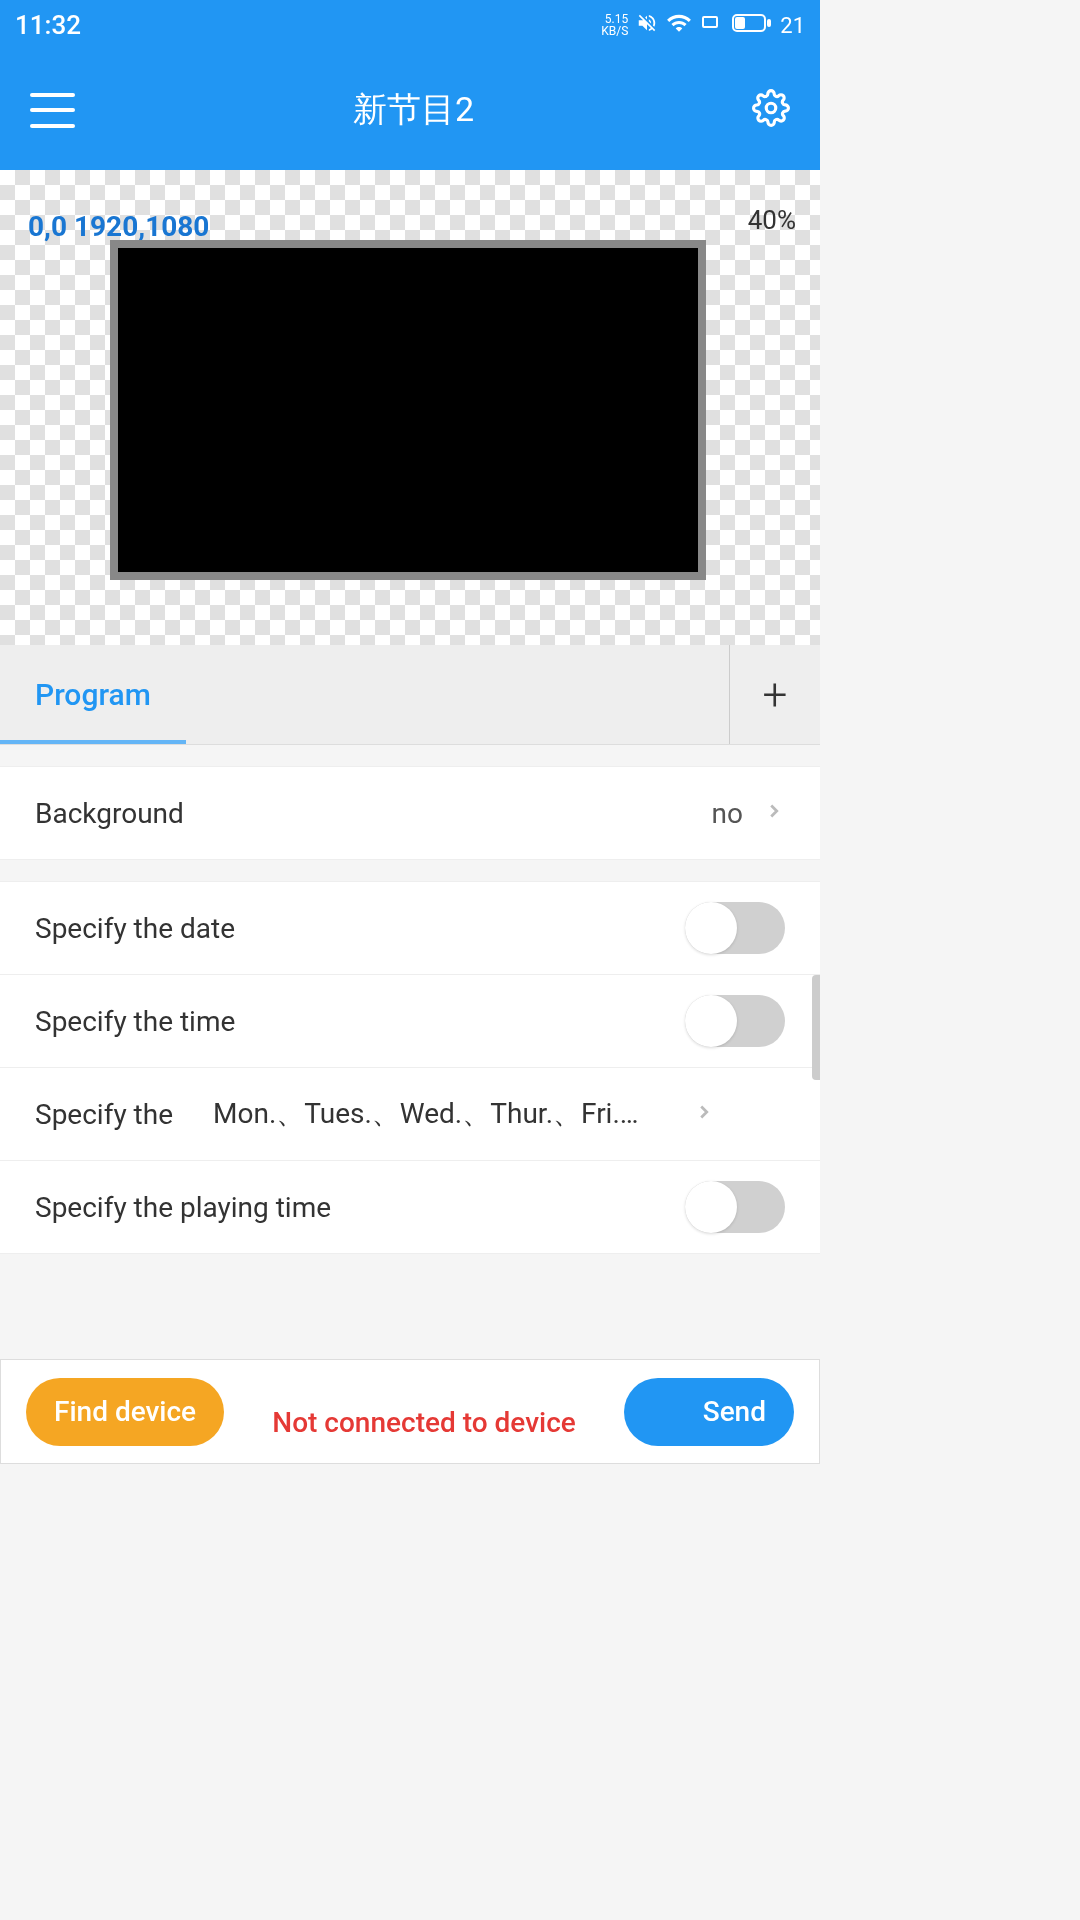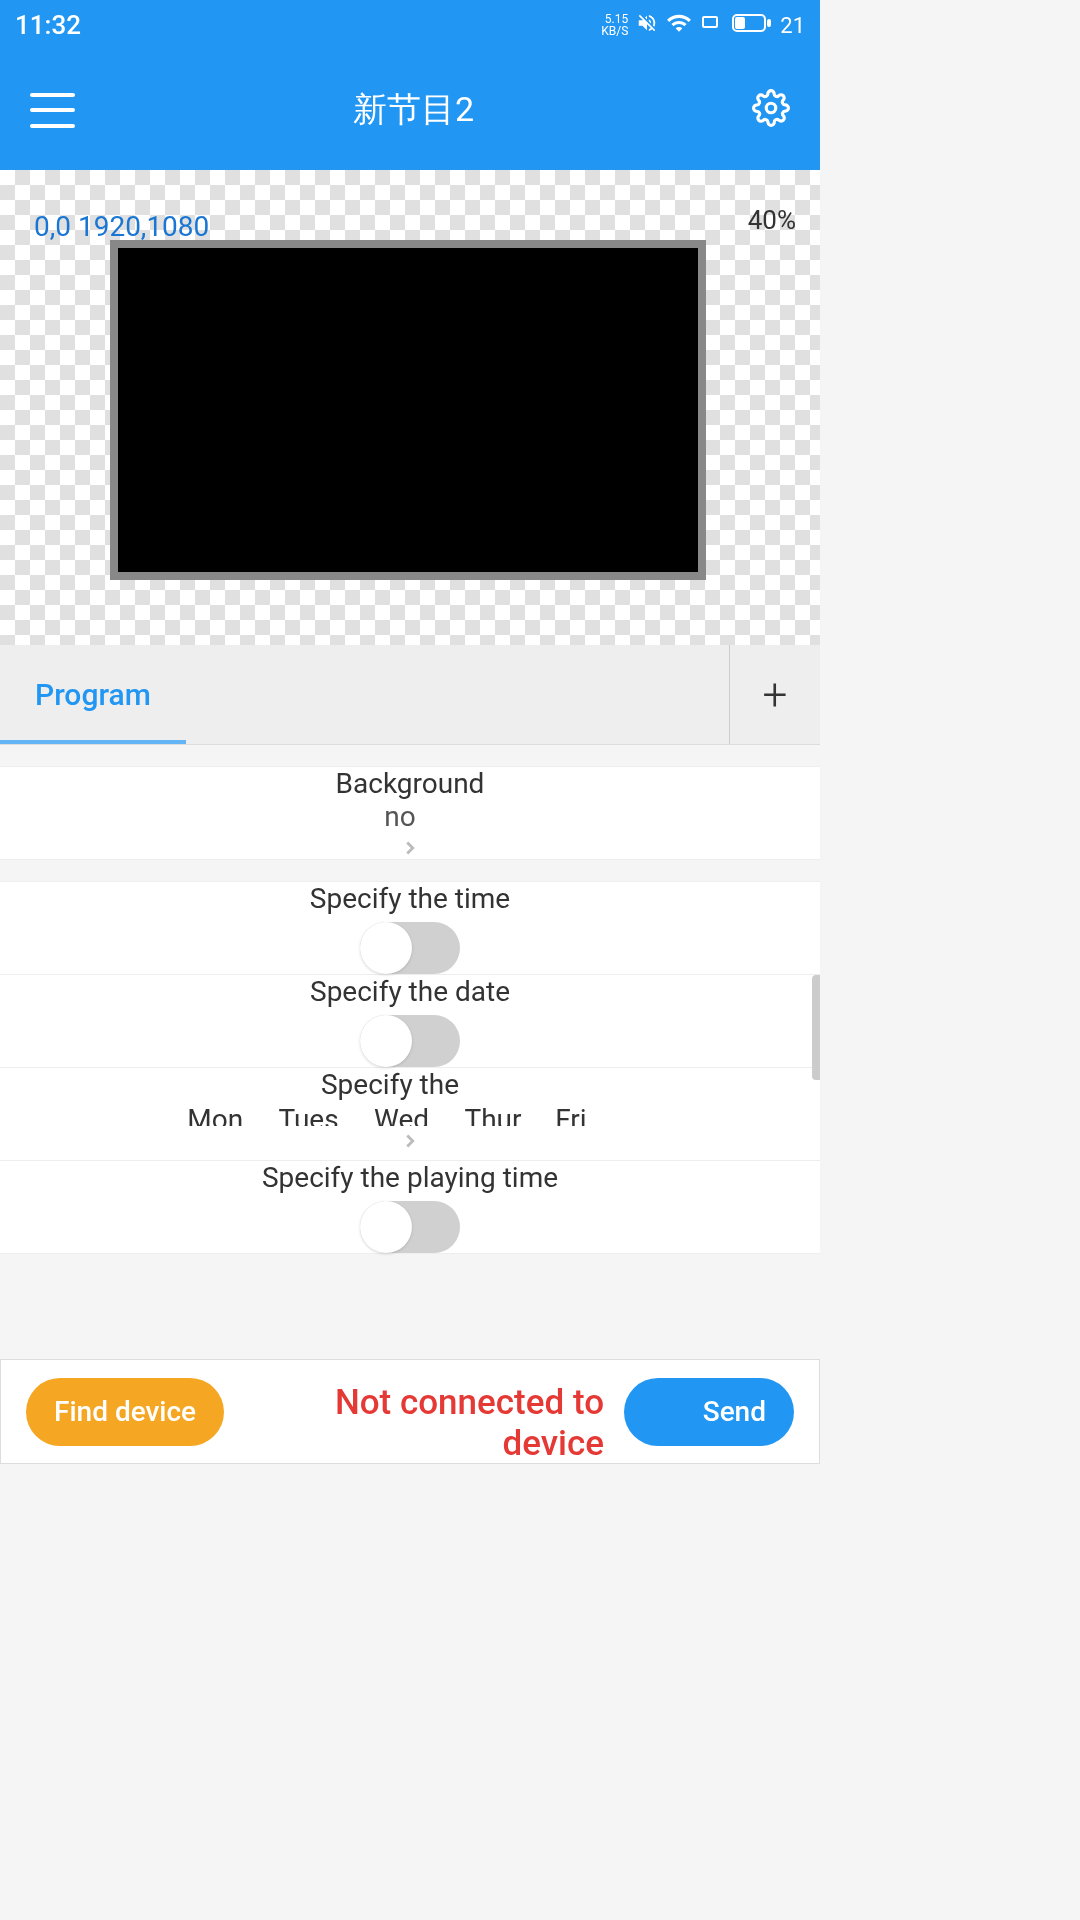--- a/index.html
+++ b/index.html
@@ -82,24 +82,24 @@
         linear-gradient(-45deg, #e0e0e0 25%, transparent 25%),
         linear-gradient(45deg, transparent 75%, #e0e0e0 75%),
         linear-gradient(-45deg, transparent 75%, #e0e0e0 75%);
       background-size: 30px 30px;
       background-position: 0 0, 0 15px, 15px -15px, -15px 0px;
       background-color: white;
     }
     .coords-label {
       position: absolute;
       top: 40px;
-      left: 34px;
+      left: 28px;
       color: #1976d2;
       font-size: 28px;
-      font-weight: 400;
+      font-weight: 700;
     }
     .zoom-label {
       position: absolute;
       top: 35px;
       right: 24px;
       color: #333;
       font-size: 26px;
     }
     .preview-box {
       position: absolute;
@@ -155,21 +155,20 @@
     .settings-list {
       background: white;
     }
     .setting-row {
       height: 93px;
       display: flex;
       align-items: center;
       padding: 0 35px;
       border-bottom: 1px solid #eee;
       background: white;
-      flex-direction: column;
     }
     .setting-gap {
       height: 22px;
       background: #f5f5f5;
       border-bottom: 1px solid #eee;
     }
     .setting-label {
       font-size: 28px;
       color: #333;
       flex: 1;
@@ -241,23 +240,23 @@
       color: white;
     }
     .btn-send {
       background: #2196f3;
       color: white;
       width: 170px;
       justify-content: flex-end;
     }
     .status-text {
       flex: 1;
-      text-align: right;
+      text-align: center;
       color: #e53935;
-      font-size: 35px;
+      font-size: 28px;
       font-weight: 500;
       margin-top: 22px;
     }
     
     
     .scroll-indicator {
       position: absolute;
       right: 0;
       top: 975px;
       width: 8px;
@@ -342,28 +341,28 @@
     <div class="chevron-icon">
       <svg viewBox="0 0 24 24" fill="none" stroke="#bbb" stroke-width="3">
           <polyline points="9 18 15 12 9 6"></polyline>
         </svg>
     </div>
   </div>
 
   <div class="setting-gap"></div>
 
   <div class="setting-row">
-    <div class="setting-label">Specify the time</div>
+    <div class="setting-label">Specify the date</div>
     <div class="toggle">
       <div class="toggle-knob"></div>
     </div>
   </div>
 
   <div class="setting-row">
-    <div class="setting-label">Specify the date</div>
+    <div class="setting-label">Specify the time</div>
     <div class="toggle">
       <div class="toggle-knob"></div>
     </div>
   </div>
 
   <div class="setting-row">
     <div class="setting-label" style="flex:0 0 auto; margin-right:40px;">Specify the</div>
     <div class="setting-days" style="flex:1; text-align:left;">Mon.、Tues.、Wed.、Thur.、Fri.…</div>
     <div class="chevron-icon">
       <svg viewBox="0 0 24 24" fill="none" stroke="#bbb" stroke-width="3">

